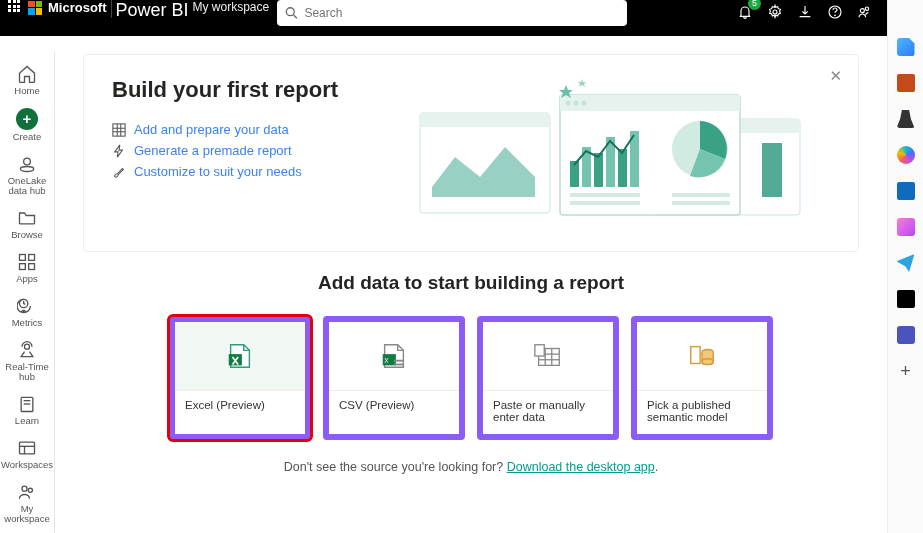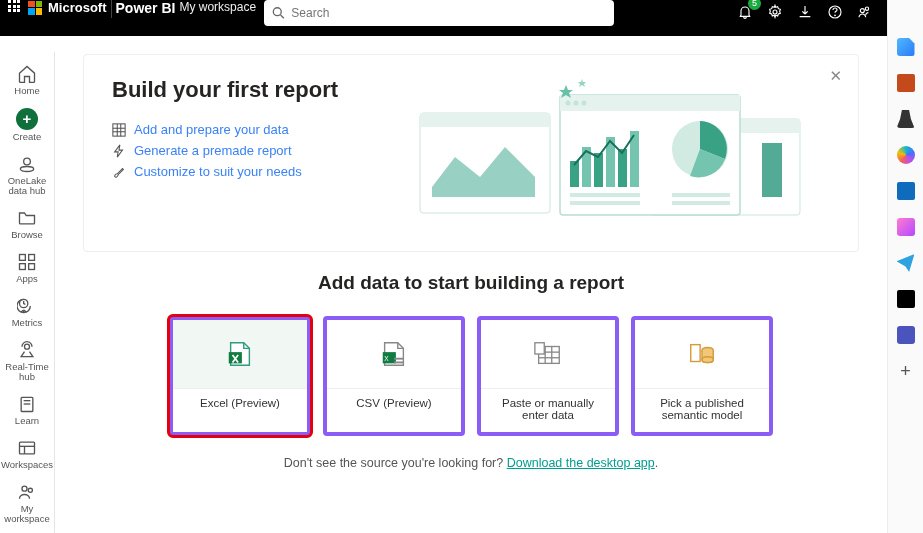--- a/index.html
+++ b/index.html
@@ -7,21 +7,21 @@
 
   
   .topbar { height: 36px; background: #000; display: flex; align-items: flex-start; color: #fff; padding: 0 8px; gap: 4px; }
   .waffle { width: 16px; height: 16px; display: grid; grid-template-columns: repeat(3, 3px); grid-template-rows: repeat(3, 3px); gap: 1.5px; }
   .waffle span { background: #fff; }
   .ms-logo { display:flex; align-items:center; gap:6px; font-size:13px; font-weight:600; color:#fff;}
   .ms-sq { width:14px; height:14px; display:grid; grid-template-columns:1fr 1fr; grid-template-rows:1fr 1fr; gap:1px;}
   .ms-sq span:nth-child(1){background:#f25022;} .ms-sq span:nth-child(2){background:#7fba00;}
   .ms-sq span:nth-child(3){background:#00a4ef;} .ms-sq span:nth-child(4){background:#ffb900;}
   .vdiv { width:1px; height:18px; background:#444; }
-  .pbi { font-weight:700; font-size:14px; }
+  .pbi { font-weight:400; font-size:18px; }
   .wkspc { font-size:12px; color:#eee; }
   .search { flex: 0 0 350px; display:flex; align-items:center; background:#fff; border-radius:4px; height:26px; padding:0 8px; color:#666; gap:6px; margin-left:4px; margin-right:auto;}
   .search input { border:0; outline:0; width:100%; font-size:12px; }
   .tb-icons { display:flex; gap:14px; align-items:center; color:#fff; padding-right:4px;}
   .tb-icons svg { width:16px; height:16px; }
   .badge { position:relative; }
   .badge .count { position:absolute; top:-6px; right:-8px; background:#1aab40; color:#fff; border-radius:50%; width:13px; height:13px; font-size:9px; display:flex; align-items:center; justify-content:center;}
   .avatar { width:24px; height:24px; border-radius:50%; background:radial-gradient(circle, #b98068 50%, #6b4730 100%); }
 
   
@@ -40,21 +40,21 @@
   .hero { margin:18px 28px 20px 28px; border:1px solid #eee; border-radius:4px; padding:22px 28px 24px; position:relative; display:flex; justify-content:space-between; box-shadow:0 0 0 rgba(0,0,0,0);}
   .hero h1 { font-size:22px; font-weight:600; margin-bottom:16px;}
   .hero-list { list-style:none; font-size:13px; color:#3b82f6;}
   .hero-list li { display:flex; align-items:center; gap:8px; padding:3px 0;}
   .hero-list svg { width:14px; height:14px; color:#555;}
   .hero-close { position:absolute; top:12px; right:16px; color:#888; cursor:pointer; font-size:15px;}
   .hero-art { width:400px; height:150px; margin-right:20px; }
 
   .section-title { text-align:center; font-size:19px; font-weight:600; margin:8px 0 22px;}
   .cards { display:flex; gap:12px; justify-content:center; padding:0 20px 6px;}
-  .card { width:142px; border:4px solid #8b5cf6; border-radius:4px; cursor:pointer; overflow:hidden; display:flex; flex-direction:column;text-align:center;}
+  .card { width:142px; border:6px solid #8b5cf6; border-radius:4px; cursor:pointer; overflow:hidden; display:flex; flex-direction:column;}
   .card .thumb { height:68px; display:flex; align-items:center; justify-content:center;}
   .card .lbl { height:44px; padding:8px 10px 0; font-size:11.5px; color:#333; border-top:1px solid #eee;}
   .card.hl { outline:3px solid #e3000f; outline-offset:-1px;}
   .card.hl .thumb { background:#f1f8f4;}
   .footer-note { text-align:center; font-size:12.5px; color:#555; margin-top:14px;}
   .footer-note a { color:#009e8f;}
   .mag { width:14px; height:14px; }
 </style>
 </head>
 <body>

